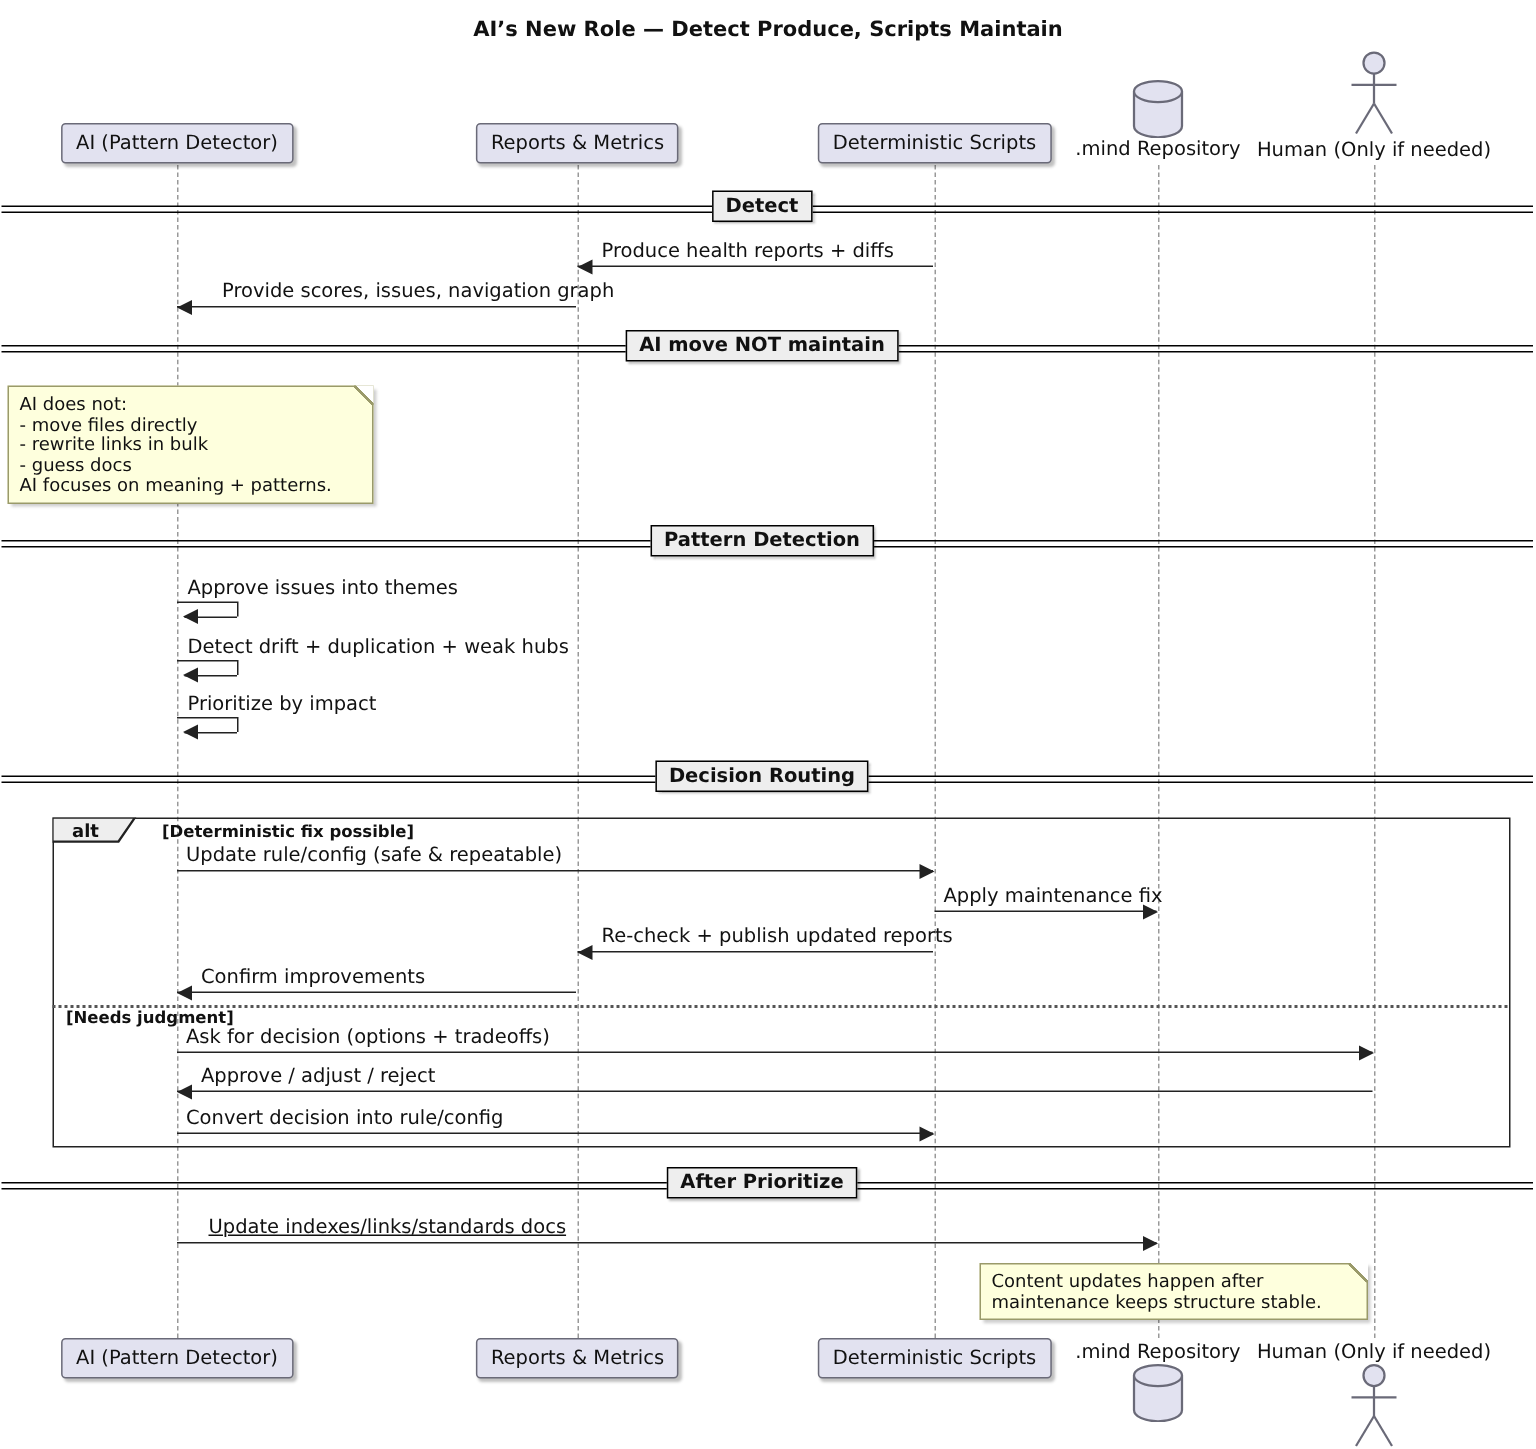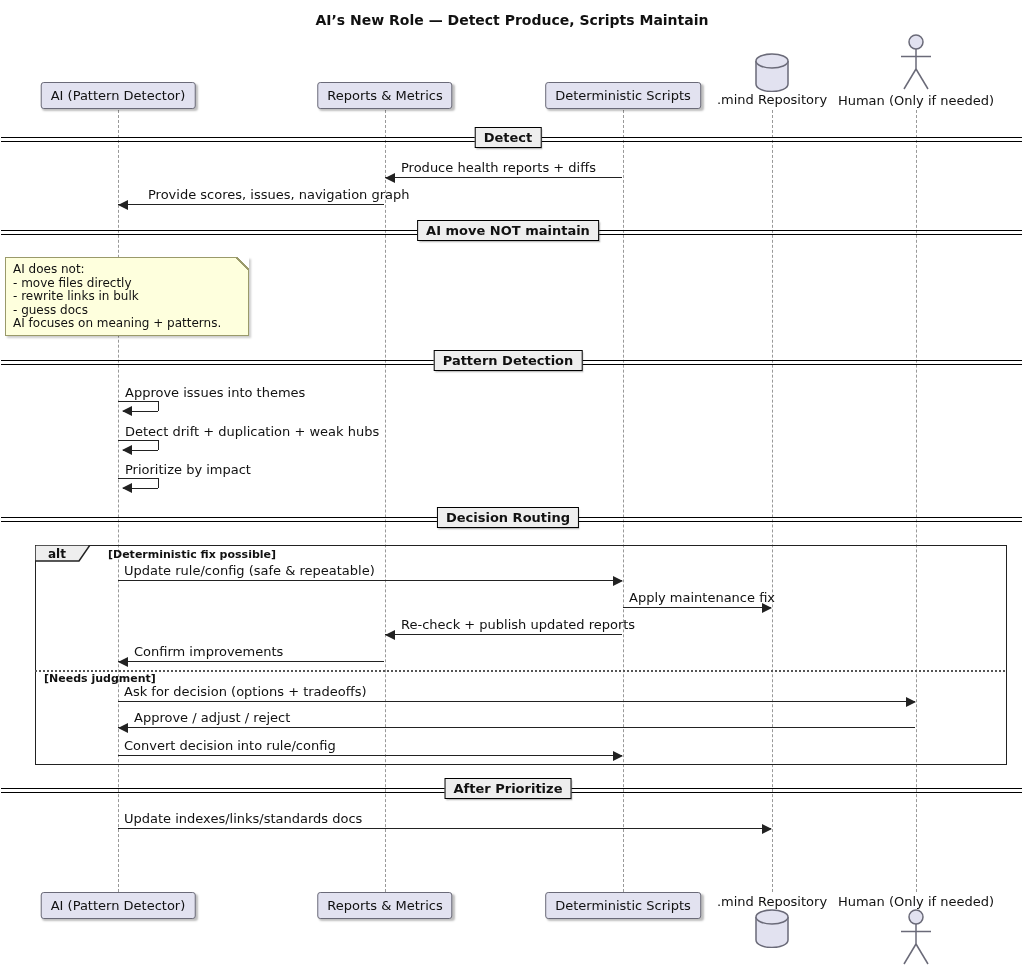--- a/index.html
+++ b/index.html
@@ -90,21 +90,21 @@
     <div class="ah r" style="left: 906px; top: 696.5px;"></div>
     <div class="msglabel" style="left: 124px; top: 684px;">Ask for decision (options + tradeoffs)</div>
     <div class="msgline" style="left: 118px; width: 797px; top: 727px;"></div>
     <div class="ah l" style="left: 118px; top: 722.5px;"></div>
     <div class="msglabel" style="left: 134px; top: 710px;">Approve / adjust / reject</div>
     <div class="msgline" style="left: 118px; width: 504px; top: 755px;"></div>
     <div class="ah r" style="left: 613px; top: 750.5px;"></div>
     <div class="msglabel" style="left: 124px; top: 738px;">Convert decision into rule/config</div>
     <div class="msgline" style="left: 118px; width: 653px; top: 828px;"></div>
     <div class="ah r" style="left: 762px; top: 823.5px;"></div>
-    <div class="msglabel" style="left: 124px; top: 811px;">Update indexes/links/standards docs</div>
+    <div class="msglabel" style="left: 139px; top: 811px; text-decoration: underline;">Update indexes/links/standards docs</div>
     <div class="msglabel" style="left: 125px; top: 385px;">Approve issues into themes</div>
     <div class="msgline" style="left: 118px; width: 40px; top: 401px;"></div>
     <div class="vline" style="left: 158px; top: 401px; height: 10px;"></div>
     <div class="msgline" style="left: 123px; width: 35px; top: 411px;"></div>
     <div class="ah l" style="left: 122px; top: 406px;"></div>
     <div class="msglabel" style="left: 125px; top: 424px;">Detect drift + duplication + weak hubs</div>
     <div class="msgline" style="left: 118px; width: 40px; top: 440px;"></div>
     <div class="vline" style="left: 158px; top: 440px; height: 10px;"></div>
     <div class="msgline" style="left: 123px; width: 35px; top: 450px;"></div>
     <div class="ah l" style="left: 122px; top: 445px;"></div>
@@ -112,20 +112,25 @@
     <div class="msgline" style="left: 118px; width: 40px; top: 478px;"></div>
     <div class="vline" style="left: 158px; top: 478px; height: 10px;"></div>
     <div class="msgline" style="left: 123px; width: 35px; top: 488px;"></div>
     <div class="ah l" style="left: 122px; top: 483px;"></div>
     <div class="note" style="left: 5px; top: 257px; width: 228px;">
       <div>AI does not:</div>
       <div>- move files directly</div>
       <div>- rewrite links in bulk</div>
       <div>- guess docs</div>
       <div>AI focuses on meaning + patterns.</div>
+      <div class="ear"></div>
+    </div>
+    <div class="note" style="left: 653px; top: 842px; width: 243px;">
+      <div>Content updates happen after</div>
+      <div>maintenance keeps structure stable.</div>
       <div class="ear"></div>
     </div>
     <div class="pbox" style="left: 118px; top: 82px;">AI (Pattern Detector)</div>
     <div class="pbox" style="left: 118px; top: 892px;">AI (Pattern Detector)</div>
     <div class="pbox" style="left: 385px; top: 82px;">Reports &amp; Metrics</div>
     <div class="pbox" style="left: 385px; top: 892px;">Reports &amp; Metrics</div>
     <div class="pbox" style="left: 623px; top: 82px;">Deterministic Scripts</div>
     <div class="pbox" style="left: 623px; top: 892px;">Deterministic Scripts</div>
     <div class="picon" style="left: 772px; top: 52px;"><svg width="36" height="40" viewBox="0 0 36 40">
         <path d="M2,9 v23 c0,4.4 7.2,7.5 16,7.5 s16,-3.1 16,-7.5 v-23" fill="#E2E2F0" stroke="#6a6a78" stroke-width="1.5"></path>

